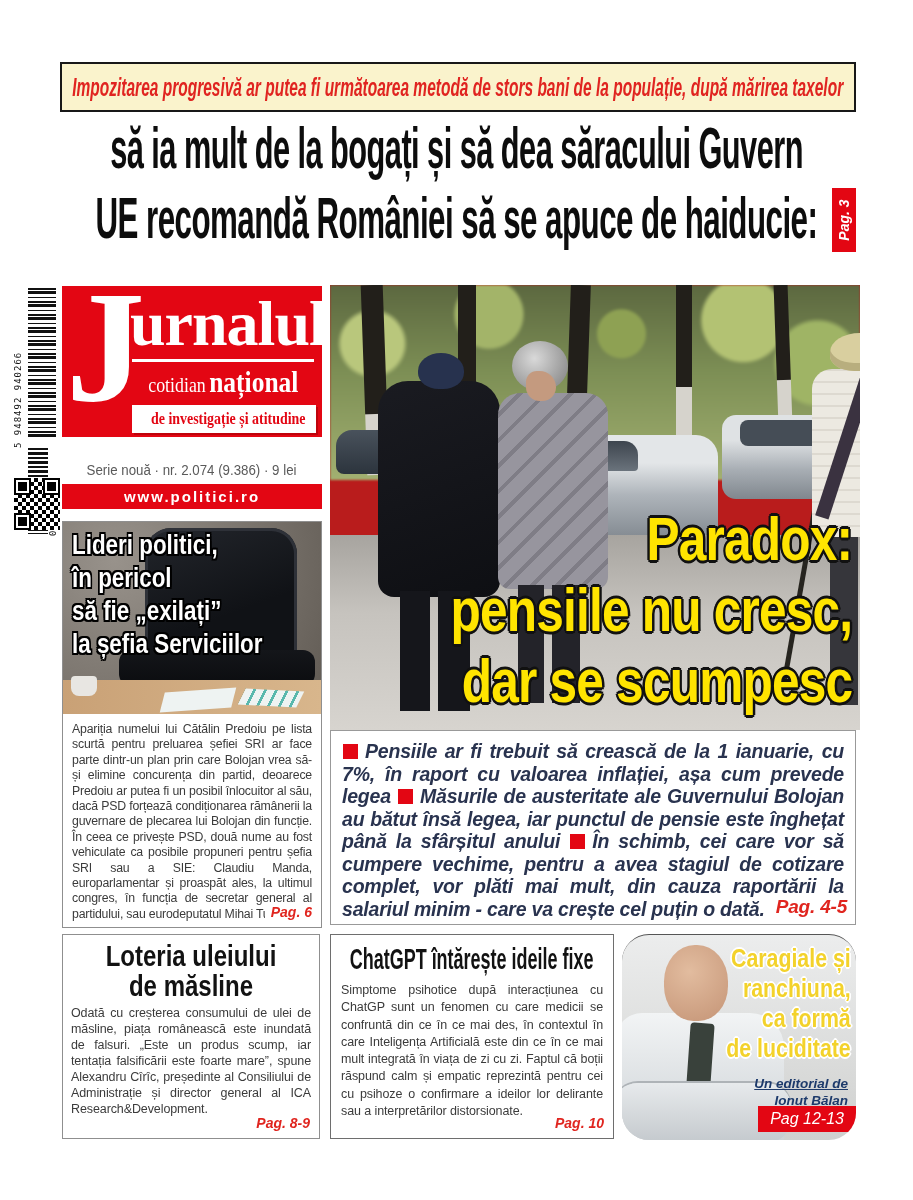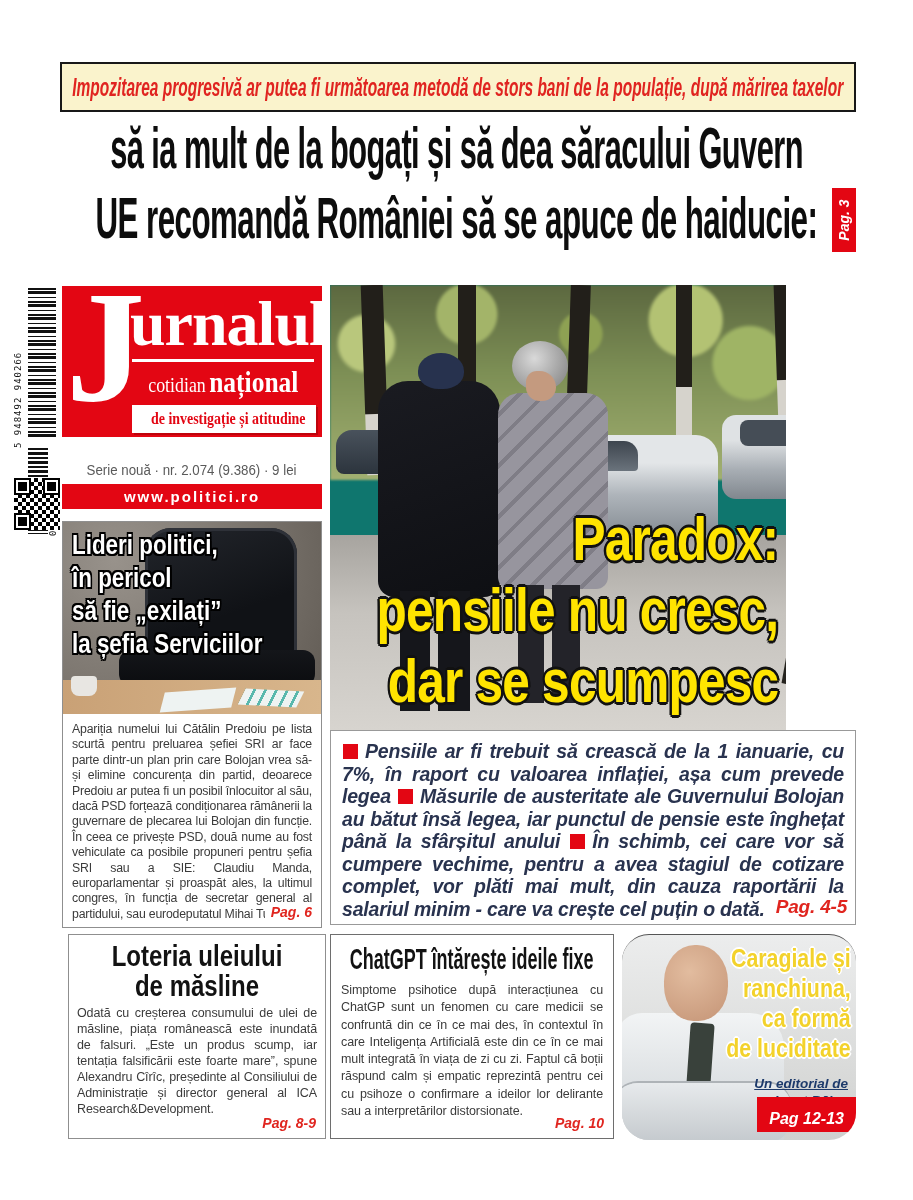--- a/index.html
+++ b/index.html
@@ -84,21 +84,21 @@
   .ll-title{position:absolute;left:9px;top:6px;line-height:1.18;}
   .ll-title span{display:block;color:#fff;font-weight:bold;font-size:28px;letter-spacing:0;
     transform:scaleX(.8);transform-origin:0 50%;white-space:nowrap;
     text-shadow:2px 0 0 #000,-2px 0 0 #000,0 2px 0 #000,0 -2px 0 #000,2px 2px 0 #000,-2px -2px 0 #000,2px -2px 0 #000,-2px 2px 0 #000;}
   .ll-body{position:absolute;left:0;right:0;top:192px;bottom:0;padding:8px 9px 6px 9px;
     font-size:12.3px;line-height:15.4px;letter-spacing:-.2px;color:#3b3b3b;text-align:justify;}
   .pag-ref{color:#e0251f;font-weight:bold;font-style:italic;}
   .pag-abs{position:absolute;right:9px;bottom:7px;font-size:14px;background:#fff;padding-left:6px;}
 
   
-  .main-photo{left:330px;top:285px;width:456px;height:445px;overflow:hidden;background:#0f766e;}
+  .main-photo{left:330px;top:285px;width:530px;height:445px;overflow:hidden;background:#b91c1c;}
   .mp-foliage{position:absolute;left:0;top:0;right:0;height:195px;background:
     radial-gradient(circle at 8% 30%,#b9c77c 0 6%,transparent 7%),
     radial-gradient(circle at 30% 15%,#a3b469 0 8%,transparent 9%),
     radial-gradient(circle at 55% 25%,#8ea153 0 7%,transparent 8%),
     radial-gradient(circle at 78% 18%,#b3c273 0 9%,transparent 10%),
     radial-gradient(circle at 92% 40%,#9fb465 0 8%,transparent 9%),
     linear-gradient(180deg,#5c6840 0%,#7d8f55 45%,#a2b071 100%);filter:blur(1px);}
   .trunk{position:absolute;top:0;background:linear-gradient(180deg,#221f1a 0 68%,#d6d3cc 68%);
     filter:blur(.6px);}
   .t1{left:34px;width:22px;height:190px;transform:rotate(-2deg);}
@@ -147,21 +147,21 @@
 
   
   .summary{left:330px;top:730px;width:526px;height:195px;border:1px solid #999;
     padding:9px 11px;box-sizing:border-box;font-style:italic;font-weight:bold;
     font-size:19.5px;line-height:22.5px;color:#29334f;text-align:justify;letter-spacing:-.2px;}
   .sq{display:inline-block;width:15px;height:15px;background:#e30613;margin:0 7px 0 1px;
       vertical-align:-1px;}
   .summary .pag-abs{font-size:19px;bottom:6px;right:8px;}
 
   
-  .olive{left:68px;top:934px;width:258px;height:205px;border:1px solid #8f8f8f;
+  .olive{left:62px;top:934px;width:258px;height:205px;border:1px solid #8f8f8f;
     box-sizing:border-box;padding:4px 8px;background:#fff;}
   .olive h2{margin:2px 0 4px 0;text-align:center;line-height:1.0;}
   .olive h2 span{display:block;font-size:30px;font-weight:bold;color:#121212;
     transform:scaleX(.8);transform-origin:50% 50%;white-space:nowrap;}
   .small-body{font-size:12.5px;line-height:16px;letter-spacing:-.1px;color:#3b3b3b;text-align:justify;}
   .olive .pag-abs,.chatgpt .pag-abs{font-size:14px;}
 
   .chatgpt{left:330px;top:934px;width:284px;height:205px;border:1px solid #6e6e6e;
     box-sizing:border-box;padding:4px 10px;background:#fff;}
   .chatgpt h2{margin:4px 0 6px 0;text-align:center;display:flex;justify-content:center;}
@@ -180,21 +180,21 @@
     border-radius:4px;transform:rotate(4deg);}
   .ed-arms{position:absolute;left:-10px;top:148px;width:180px;height:60px;background:
     linear-gradient(180deg,#e7eaec,#c4c9cd);border-radius:26px;box-shadow:0 -2px 0 #aeb3b7;}
   .ed-title{position:absolute;right:5px;top:8px;text-align:right;}
   .ed-title span{display:block;line-height:30px;font-size:26px;font-weight:bold;color:#f3d22b;
     transform:scaleX(.82);transform-origin:100% 50%;white-space:nowrap;
     text-shadow:2px 0 0 #fff,-2px 0 0 #fff,0 2px 0 #fff,0 -2px 0 #fff,1px 1px 0 #fff,-1px -1px 0 #fff,1px -1px 0 #fff,-1px 1px 0 #fff;}
   .ed-byline{position:absolute;right:8px;top:140px;text-align:right;font-style:italic;
     font-weight:bold;font-size:13.5px;line-height:17px;color:#1d3a6b;text-decoration:underline;}
   .ed-pag{position:absolute;right:0;bottom:8px;background:#e30613;color:#fff;
-    font-style:italic;font-weight:bold;font-size:16px;padding:13px 12px 4px 12px;}
+    font-style:italic;font-weight:normal;font-size:16px;padding:4px 12px 4px 12px;}
 </style>
 </head>
 <body>
 
 <div id="page">
 
   <div class="abs top-banner">
     <span class="sqz">Impozitarea progresivă ar putea fi următoarea metodă de stors bani de la populație, după mărirea taxelor</span>
   </div>
 

